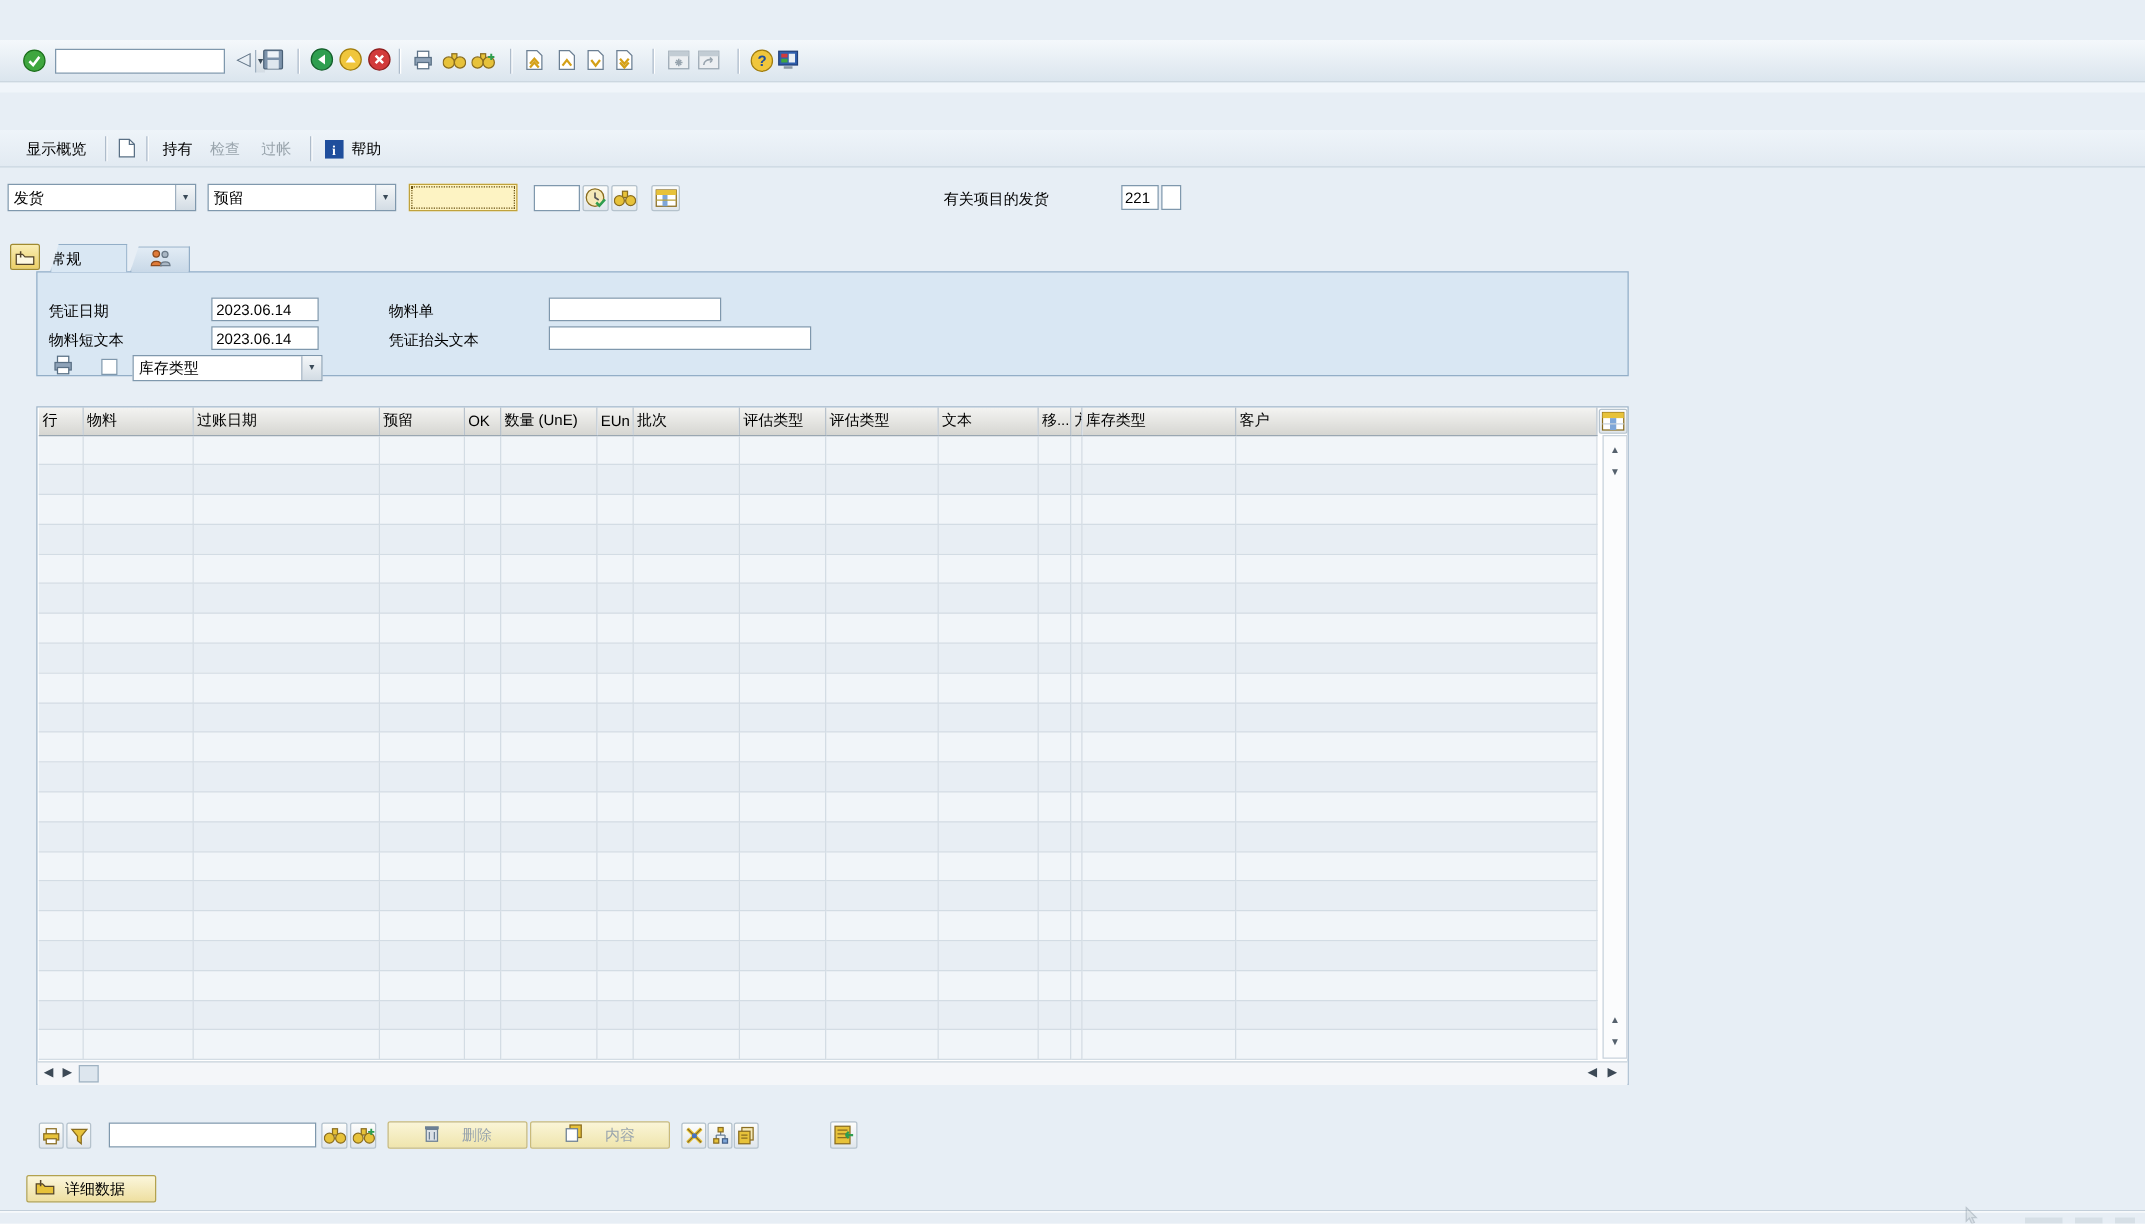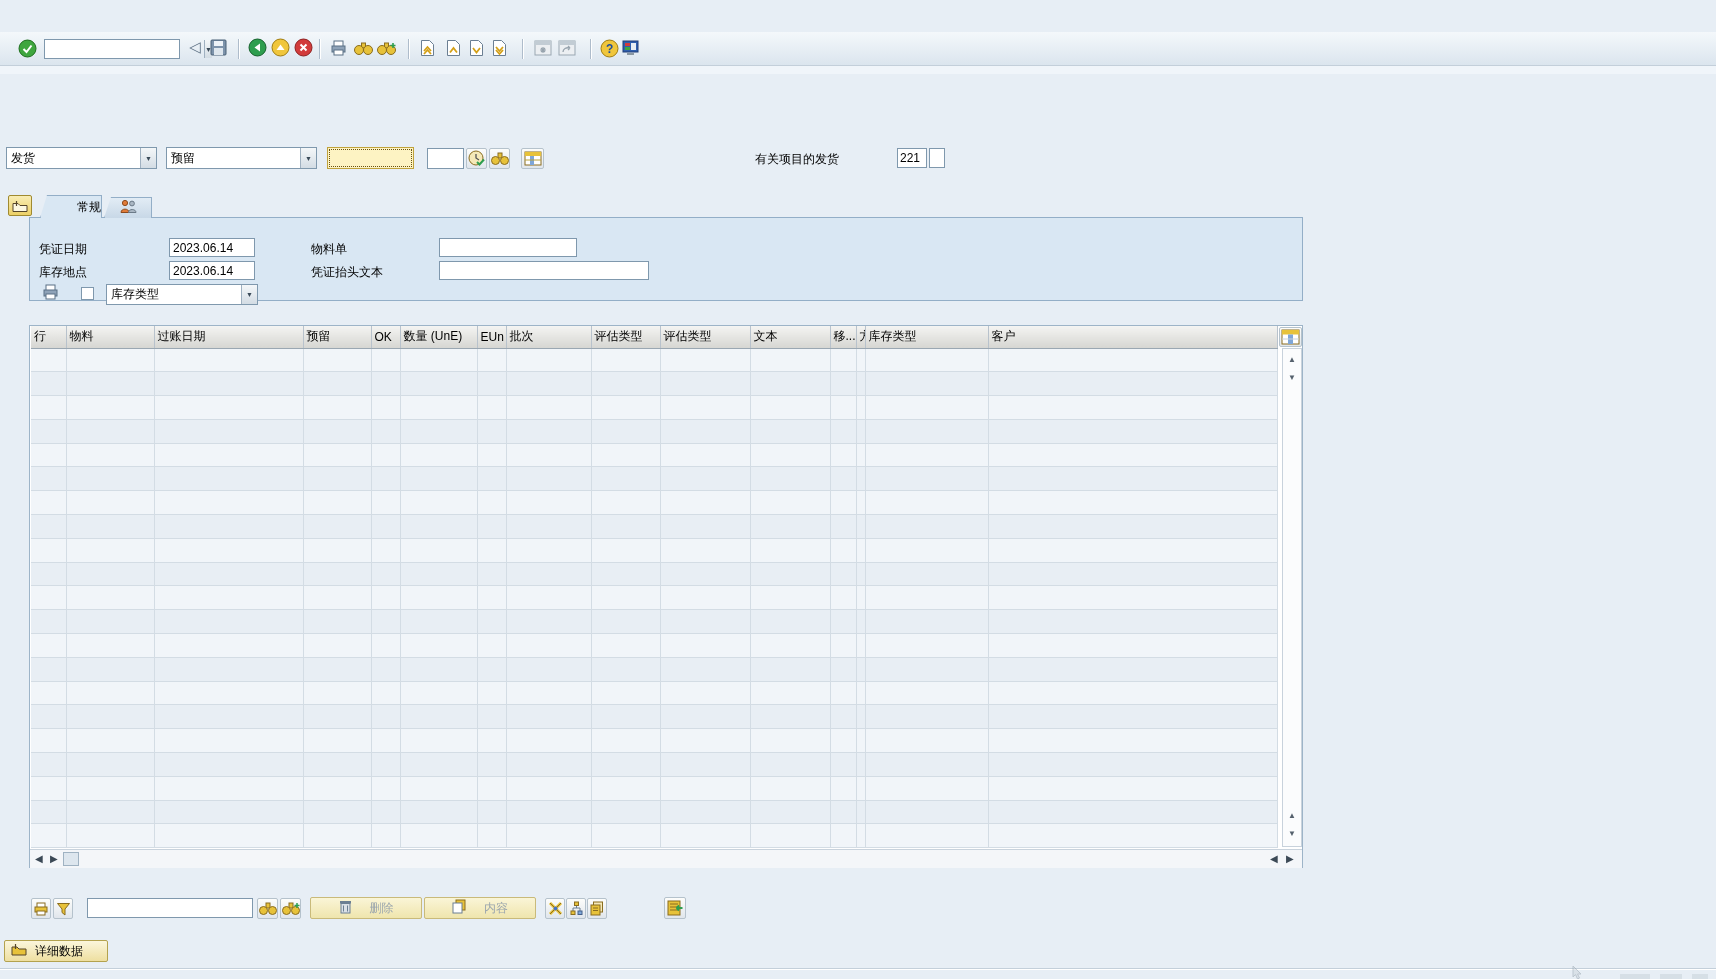--- a/index.html
+++ b/index.html
@@ -53,21 +53,21 @@
   .dropdown .val { flex:1; padding-left:4px; }
   .fld { position:absolute; background:#fff; border:1px solid #7f98ad;
     font-size:12px; padding-left:2px; display:flex; align-items:center; }
   .goldbtn { position:absolute; background:linear-gradient(#fdfdfb,#e0e6ec);
     border:1px solid #b5c2cc; border-radius:2px;
     display:flex; align-items:center; justify-content:center; }
 
   
   .tab1 { left:40px; top:195px; width:62px; height:23px; background:#d9e7f3;
     border:1px solid #93aec7; border-bottom:none; clip-path:polygon(7px 0,100% 0,100% 100%,0 100%);
-    display:flex; align-items:center; justify-content:flex-end; z-index:3; }
+    display:flex; align-items:center; justify-content:flex-start; z-index:3; }
   .tab2 { left:104px; top:197px; width:48px; height:21px;
     background:linear-gradient(#e2ecf5,#c8d8e7); border:1px solid #93aec7; border-bottom:none;
     clip-path:polygon(7px 0,100% 0,100% 100%,0 100%);
     display:flex; align-items:center; justify-content:center; z-index:2; }
   .panel { left:29px; top:217px; width:1274px; height:84px; background:#d9e7f3;
     border:1px solid #93aec7; z-index:1; }
   .plabel { position:absolute; font-size:12px; }
   .pfield { position:absolute; height:19px; background:#fff; border:1px solid #7f98ad;
     font-size:12px; padding-left:3px; display:flex; align-items:center; }
   .chk { position:absolute; width:13px; height:13px; background:#fff; border:1px solid #7f98ad; }
@@ -93,21 +93,21 @@
   .hscroll { position:absolute; left:0; top:523px; width:1272px; height:19px;
     background:#f4f6f9; border-top:1px solid #c8d2dc; }
   .harrow { position:absolute; top:3px; font-size:10px; color:#3c4956; cursor:default; }
   .hthumb { position:absolute; left:33px; top:2px; width:16px; height:14px;
     background:#dde6ee; border:1px solid #9fb2c2; }
 
   
   .ybtn { position:absolute; height:22px; background:linear-gradient(#faf5d7,#efe5ad);
     border:1px solid #c9ba7a; border-radius:2px; display:flex; align-items:center;
     justify-content:center; gap:18px; font-size:12px; }
-  .detailbtn { left:4px; top:940px; width:104px; height:22px;
+  .detailbtn { left:21px; top:940px; width:104px; height:22px;
     background:linear-gradient(#fbf6dc,#eedfa0); border:1px solid #b3a24e; border-radius:2px;
     display:flex; align-items:center; gap:8px; padding-left:6px; font-size:12px; }
   .grooveline { left:0; top:968px; width:1716px; height:2px;
     border-top:1px solid #c3cfda; border-bottom:1px solid #ffffff; }
   .faint { opacity:0.45; }
 </style>
 </head>
 <body>
 
 <div class="screen">
@@ -228,20 +228,42 @@
           <rect x="3" y="7" width="5" height="3" fill="#3fa63f"></rect>
           <rect x="9" y="3" width="5" height="7" fill="#e8eef4"></rect>
           <rect x="5" y="13" width="7" height="2" fill="#8a97a2"></rect>
         </svg>
     </span>
   </div>
 
   <div class="abs" style="left:0;top:66px;width:1716px;height:8px;background:#f0f5fa;"></div>
 
 
+  <div class="abs apptoolbar">
+    <span class="txtbtn" style="left:18px;">显示概览</span>
+    <span class="tbsep" style="left:84px;top:5px;"></span>
+    <span class="icb" style="left:94px;top:6px;">
+      <svg width="15" height="17">
+          <path d="M1.5 1.5h8l4 4v10h-12z" fill="#fff" stroke="#5a7085"></path>
+          <path d="M9.5 1.5v4h4" fill="none" stroke="#5a7085"></path>
+        </svg>
+    </span>
+    <span class="tbsep" style="left:117px;top:5px;"></span>
+    <span class="txtbtn" style="left:127px;">持有</span>
+    <span class="txtbtn disabled" style="left:165px;">检查</span>
+    <span class="txtbtn disabled" style="left:206px;">过帐</span>
+    <span class="tbsep" style="left:248px;top:5px;"></span>
+    <span class="icb" style="left:260px;top:8px;">
+      <svg width="15" height="15">
+          <rect width="15" height="15" fill="#1f4e9c"></rect>
+          <text x="5.5" y="12" font-size="11" font-weight="bold" font-family="serif" fill="#fff">i</text>
+        </svg>
+    </span>
+    <span class="txtbtn" style="left:278px;">帮助</span>
+  </div>
 
   <div class="abs" style="left:0;top:147px;width:1716px;height:24px;">
     <div class="dropdown" style="left:6px;width:151px;">
       <span class="val">发货</span>
       <span class="ddbtn">▼</span>
     </div>
     <div class="dropdown" style="left:166px;width:151px;">
       <span class="val">预留</span>
       <span class="ddbtn">▼</span>
     </div>
@@ -292,21 +314,21 @@
           <path d="M10.5 13.5c0-4 7.5-4 7.5 0z" fill="#aab7c4" stroke="#6b7a88"></path>
         </svg>
     </span>
   </div>
 
   <div class="abs panel">
     <span class="plabel" style="left:9px;top:23px;">凭证日期</span>
     <div class="pfield" style="left:139px;top:20px;width:86px;">2023.06.14</div>
     <span class="plabel" style="left:281px;top:23px;">物料单</span>
     <div class="pfield" style="left:409px;top:20px;width:138px;"></div>
-    <span class="plabel" style="left:9px;top:46px;">库存地点</span>
+    <span class="plabel" style="left:9px;top:46px;">物料短文本</span>
     <div class="pfield" style="left:139px;top:43px;width:86px;">2023.06.14</div>
     <span class="plabel" style="left:281px;top:46px;">凭证抬头文本</span>
     <div class="pfield" style="left:409px;top:43px;width:210px;"></div>
     <span style="position:absolute;left:13px;top:66px;">
       <svg width="16" height="16">
           <rect x="3" y="1" width="9" height="6" fill="#fff" stroke="#5a7085"></rect>
           <rect x="1" y="6" width="13" height="6" fill="#8fa3b8" stroke="#5a7085"></rect>
           <rect x="3" y="10" width="9" height="5" fill="#fff" stroke="#5a7085"></rect>
         </svg>
     </span>

